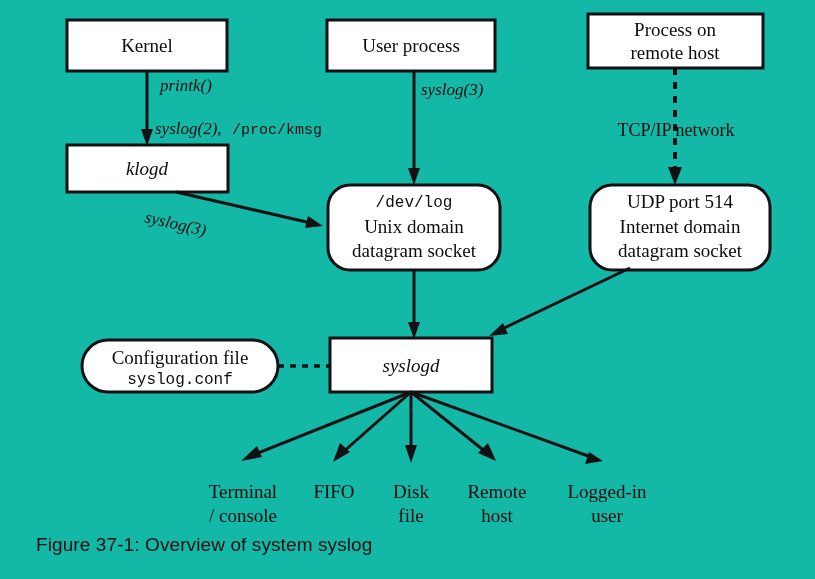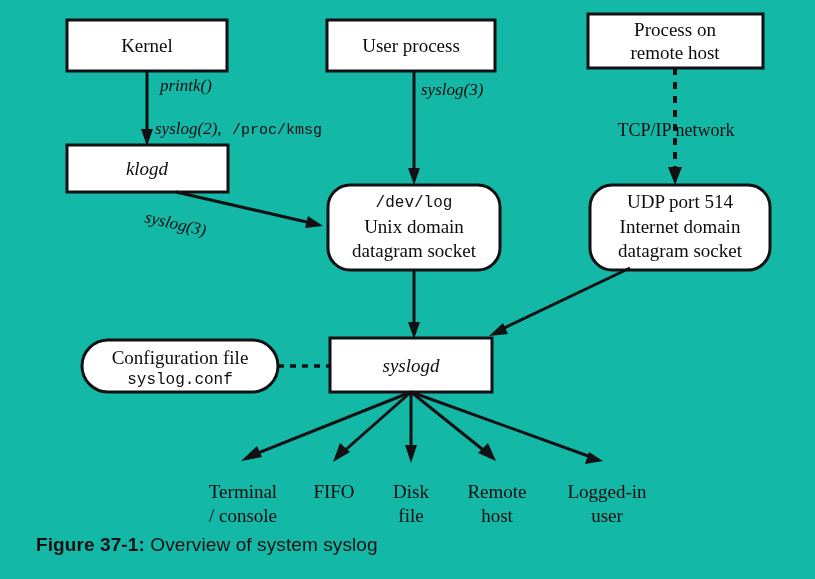--- a/index.html
+++ b/index.html
@@ -107,21 +107,21 @@
     position: absolute;
     left: 36px;
     top: 534px;
     font-family: "Liberation Sans", sans-serif;
     font-size: 19px;
     color: #111114;
     white-space: nowrap;
     letter-spacing: 0.1px;
   }
   #caption .cap-label {
-    font-weight: bold;
+    font-weight: normal;
   }
   #caption .cap-text {
     font-weight: normal;
   }
 </style>
 </head>
 <body>
 
 <div id="figure-root">
 

